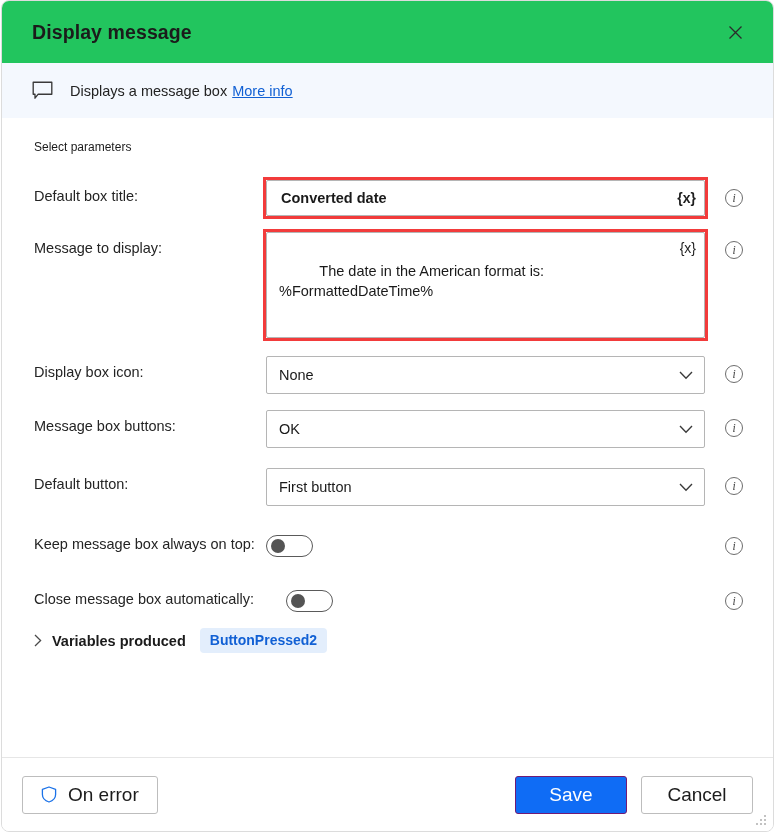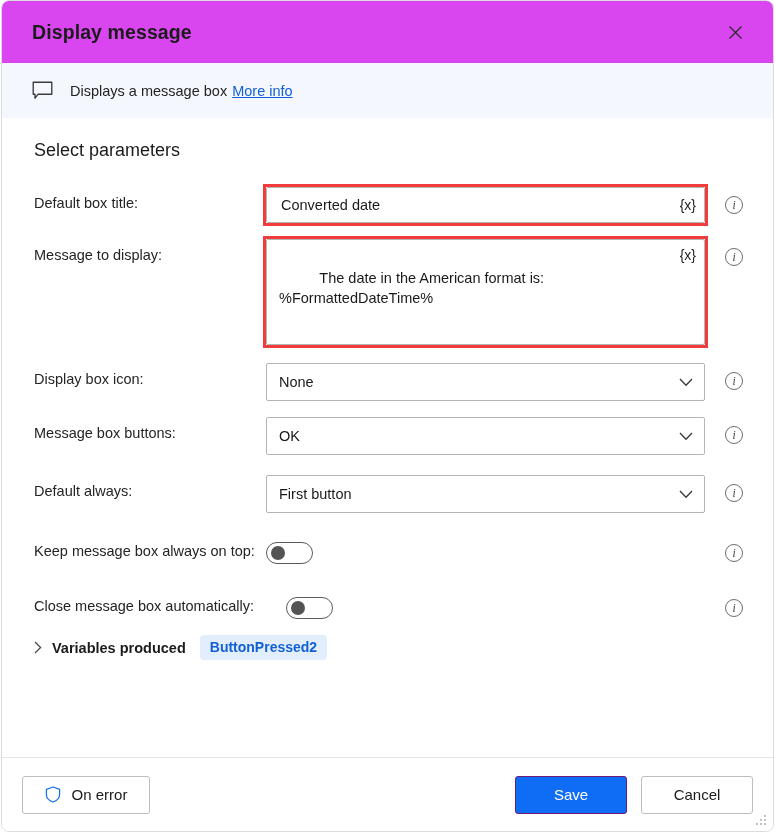--- a/index.html
+++ b/index.html
@@ -29,21 +29,21 @@
     overflow: hidden;
   }
 
   
   .titlebar {
     height: 62px;
     flex: 0 0 62px;
     display: flex;
     align-items: center;
     padding: 0 18px 0 30px;
-    background: #d946ef;
+    background: #22c55e;
     box-sizing: border-box;
   }
   .title-text {
     font-size: 19.5px;
     font-weight: 600;
     color: #1b1b1b;
     letter-spacing: 0.1px;
     flex: 1 1 auto;
   }
   .close-btn {
@@ -92,21 +92,21 @@
   .body {
     flex: 1 1 auto;
     padding: 22px 30px 0 32px;
     box-sizing: border-box;
     overflow: hidden;
     background: #ffffff;
     position: relative;
   }
 
   .section-title {
-    font-size: 18px;
+    font-size: 12px;
     font-weight: 400;
     color: #1b1b1b;
     margin: 0 0 26px 0;
   }
 
   .row {
     display: flex;
     align-items: flex-start;
     margin-bottom: 16px;
     position: relative;
@@ -138,21 +138,21 @@
     border-radius: 2px;
     background: #fff;
     box-sizing: border-box;
     display: flex;
     align-items: center;
     padding: 0 34px 0 12px;
     font-size: 14.5px;
     color: #1a1a1a;
     cursor: text;
   }
-  .textbox.value-bold { font-weight: 400; padding-left: 14px; }
+  .textbox.value-bold { font-weight: 700; padding-left: 14px; }
 
   .textarea {
     position: relative;
     height: 106px;
     border: 1px solid #b5b5b5;
     border-radius: 2px;
     background: #fff;
     box-sizing: border-box;
     padding: 8px 34px 8px 12px;
     font-size: 14.5px;
@@ -290,21 +290,21 @@
     display: flex;
     align-items: center;
     padding: 0 20px;
     box-sizing: border-box;
     background: #fff;
     position: relative;
   }
   .btn {
     height: 38px;
     border-radius: 3px;
-    font-size: 15px;
+    font-size: 19px;
     display: flex;
     align-items: center;
     justify-content: center;
     cursor: pointer;
     box-sizing: border-box;
     padding: 0 18px;
   }
   .btn-secondary {
     border: 1px solid #bdbdbd;
     background: #fff;
@@ -412,21 +412,21 @@
             <svg width="14" height="9" viewBox="0 0 14 9">
                 <path d="M1 1 L7 7.2 L13 1" stroke="currentColor" stroke-width="1.35" fill="none"></path>
               </svg>
           </span>
         </div>
       </div>
       <div class="info-icon">i</div>
     </div>
 
     <div class="row" style="margin-bottom:22px;">
-      <div class="row-label">Default always:</div>
+      <div class="row-label">Default button:</div>
       <div class="field-wrap">
         <div class="select">
           <span>First button</span>
           <span class="chev">
             <svg width="14" height="9" viewBox="0 0 14 9">
                 <path d="M1 1 L7 7.2 L13 1" stroke="currentColor" stroke-width="1.35" fill="none"></path>
               </svg>
           </span>
         </div>
       </div>

